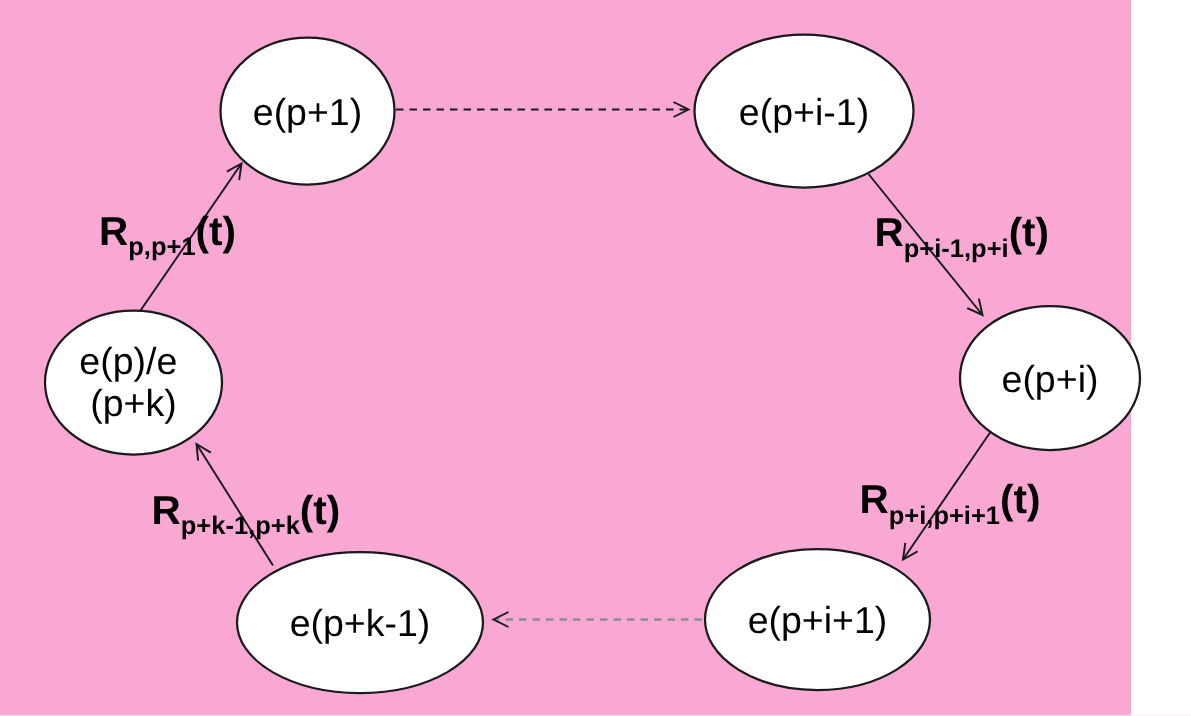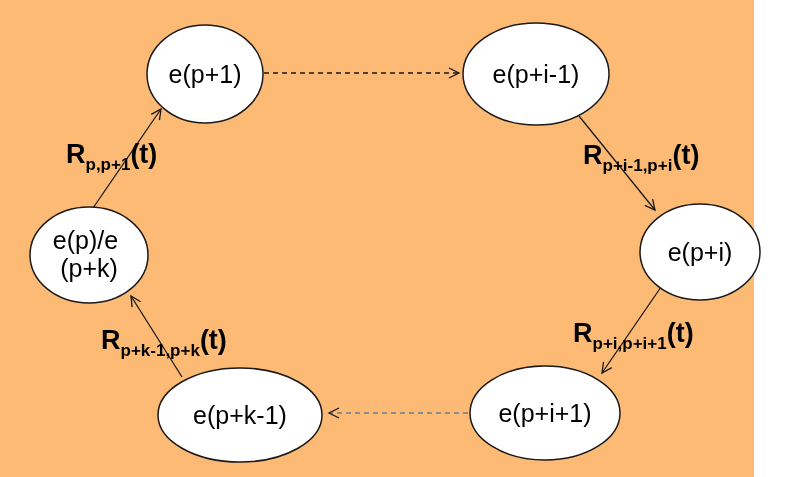--- a/index.html
+++ b/index.html
@@ -7,21 +7,21 @@
     padding: 0;
     background: #ffffff;
     width: 794px;
     height: 477px;
     overflow: hidden;
   }
   .canvas {
     position: relative;
     width: 754px;
     height: 477px;
-    background: #fdba74;
+    background: #f9a8d4;
     text-decoration: underline;
   }
   svg { display: block; }
   .node-ellipse {
     fill: #ffffff;
     stroke: #1a1a1a;
     stroke-width: 1.5;
   }
   .node-label {
     font-family: "Liberation Sans", sans-serif;

